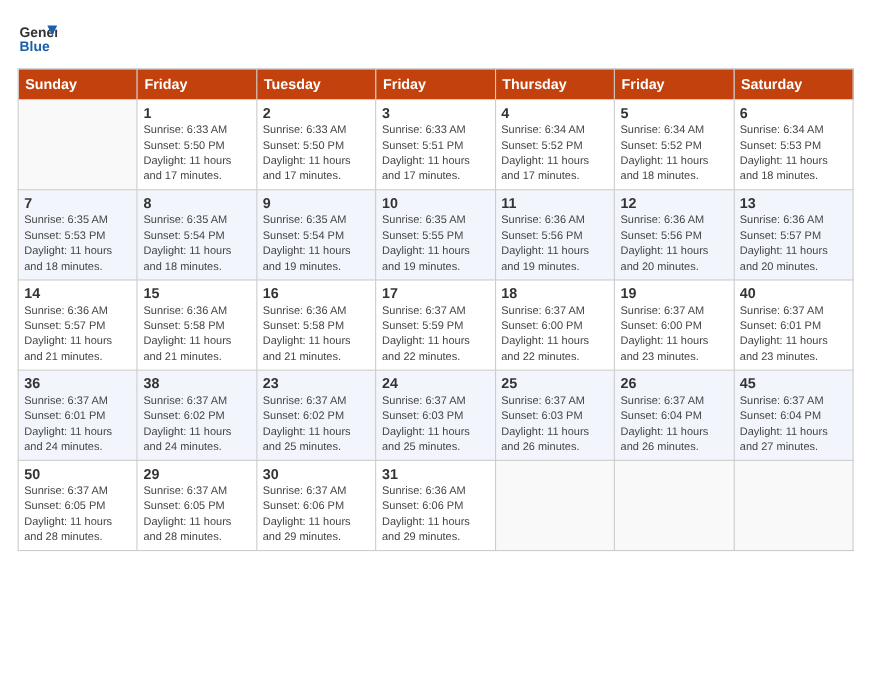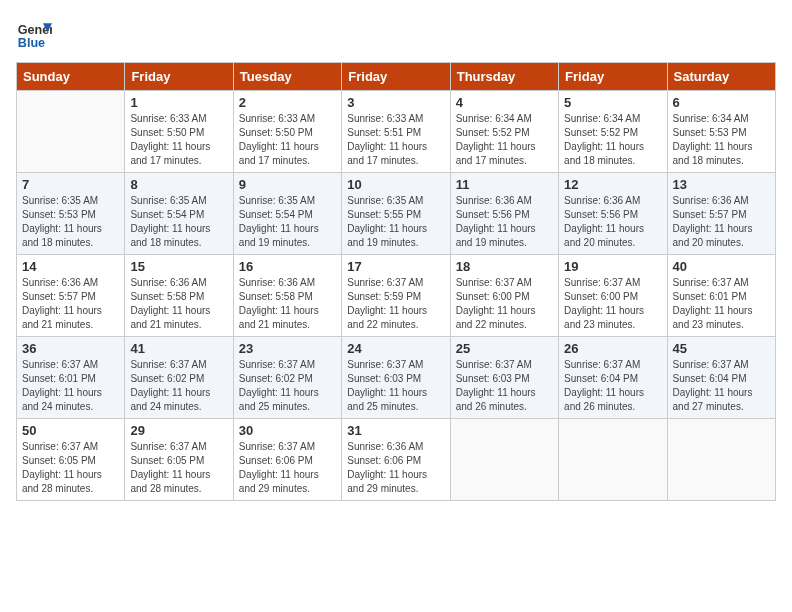--- a/index.html
+++ b/index.html
@@ -262,21 +262,21 @@
       </tr>
       <tr>
         <td>
           <span class="day-num">36</span>
           <div class="day-info" style="white-space: pre-line;">Sunrise: 6:37 AM
 Sunset: 6:01 PM
 Daylight: 11 hours
 and 24 minutes.</div>
         </td>
         <td>
-          <span class="day-num">41</span>
+          <span class="day-num">38</span>
           <div class="day-info" style="white-space: pre-line;">Sunrise: 6:37 AM
 Sunset: 6:02 PM
 Daylight: 11 hours
 and 24 minutes.</div>
         </td>
         <td>
           <span class="day-num">23</span>
           <div class="day-info" style="white-space: pre-line;">Sunrise: 6:37 AM
 Sunset: 6:02 PM
 Daylight: 11 hours

